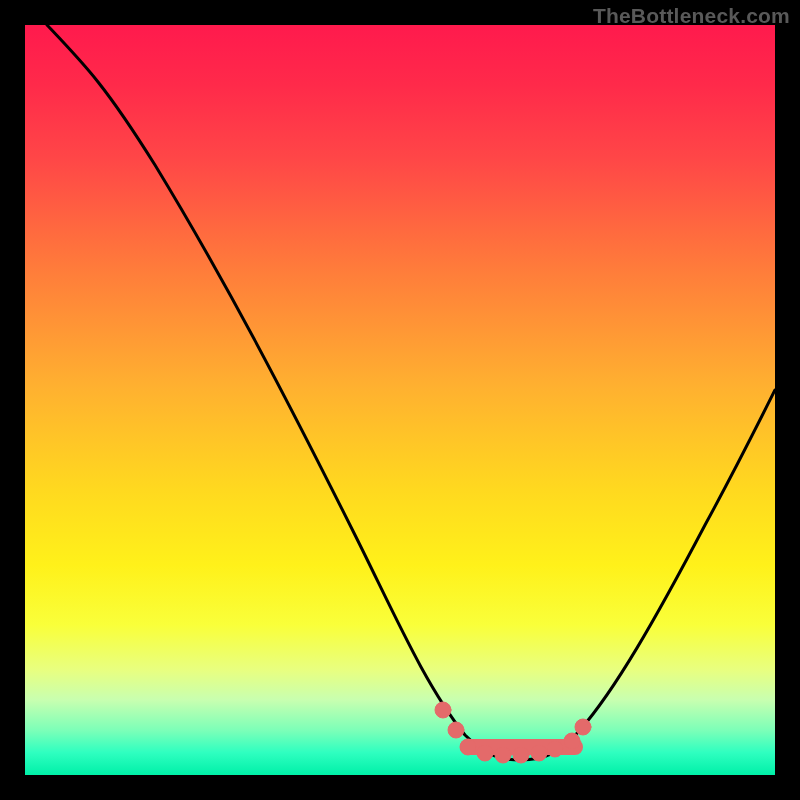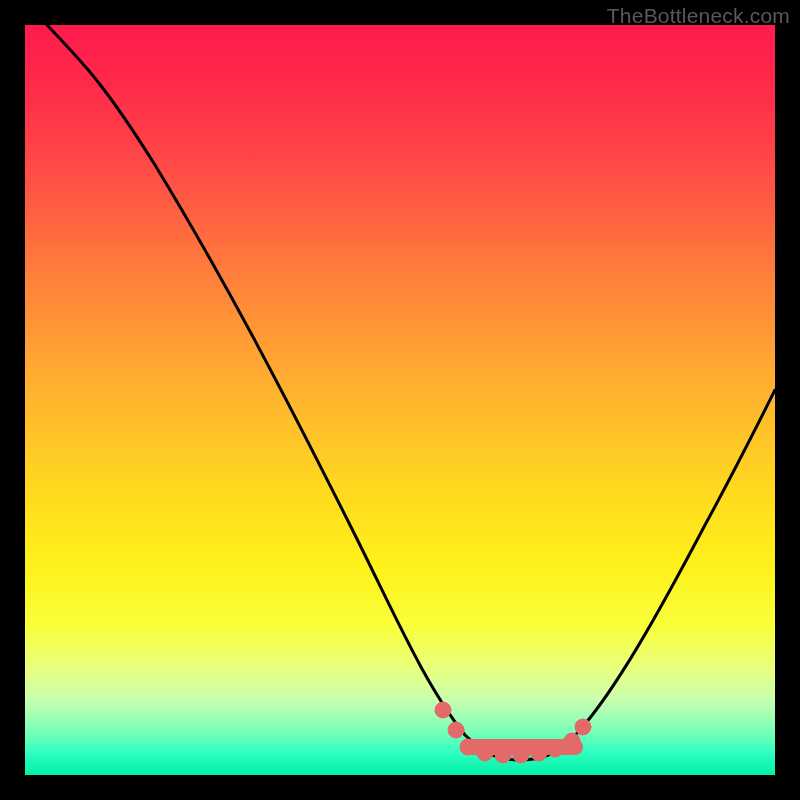--- a/index.html
+++ b/index.html
@@ -41,21 +41,21 @@
       #2fffc0 97%,
       #00f0a8 100%
     );
   }
   .watermark {
     position: absolute;
     top: 4px;
     right: 10px;
     color: #595959;
     font-size: 21px;
-    font-weight: 400;
+    font-weight: 700;
     letter-spacing: 0.2px;
     z-index: 3;
     user-select: none;
   }
   svg.curve {
     position: absolute;
     left: 0;
     top: 0;
     width: 750px;
     height: 750px;

